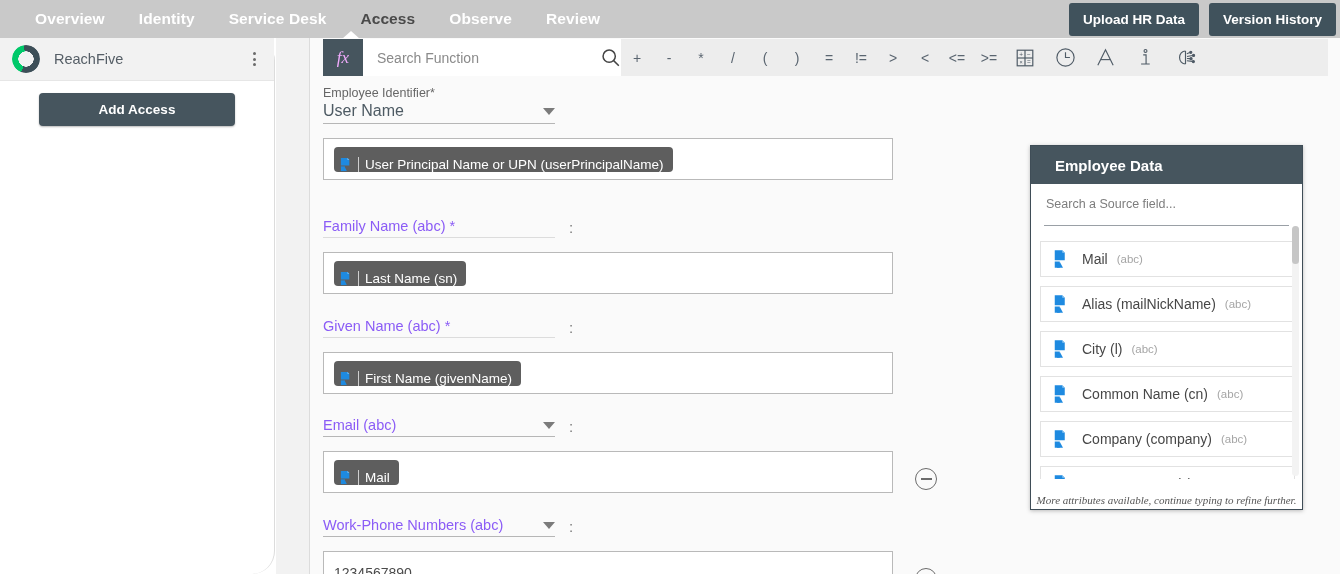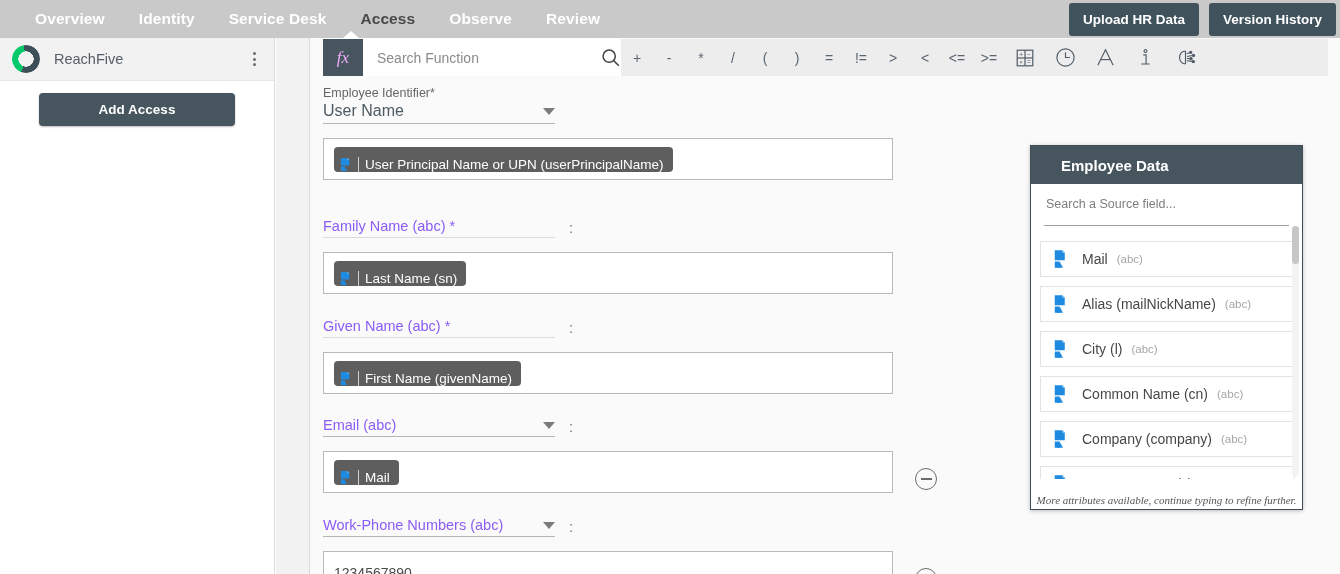--- a/index.html
+++ b/index.html
@@ -29,21 +29,21 @@
   .nav-right { margin-left:auto; display:flex; align-items:center; gap:10px; padding-right:4px; }
   .nav-btn {
     background:#40525c; color:#fff; font-size:13.5px; font-weight:bold;
     border:none; border-radius:3px; padding:9px 14px; cursor:pointer;
     white-space:nowrap; font-family:"Liberation Sans", sans-serif;
   }
 
   
   .sidebar {
     position:absolute; left:0; top:38px; width:275px; height:536px;
-    background:#ffffff; border-right:1px solid #dcdcdc;
+    background:#ffffff; border-right:1px solid #dcdcdc;border-radius:23px;
   }
   .app-row {
     height:43px; background:#f2f2f2; display:flex; align-items:center;
     padding:0 14px 0 12px; border-bottom:1px solid #e6e6e6;
   }
   .app-logo { width:28px; height:28px; flex:0 0 28px; position:relative; }
   .app-logo .ring {
     position:absolute; inset:0; border-radius:50%;
     background: conic-gradient(from 200deg, #00c96a 0deg 150deg, #3d4f58 150deg 360deg);
     -webkit-mask: radial-gradient(circle, transparent 0 7.5px, #000 7.8px);
@@ -146,21 +146,21 @@
   .minus-btn::after { content:""; width:11px; height:1.6px; background:#6b6b6b; display:block; }
 
   
   .emp-panel {
     position:absolute; left:1030px; top:145px; width:273px; height:365px;
     background:#ffffff; border:1px solid #3f4d57;
     box-shadow:0 1px 4px rgba(0,0,0,.25);
   }
   .emp-head {
     height:38px; background:#46555e; color:#fff; display:flex; align-items:center;
-    padding-left:30px; font-size:15px; font-weight:bold;
+    padding-left:24px; font-size:15px; font-weight:bold;
   }
   .emp-search {
     margin:10px 13px 0 13px; border-bottom:1px solid #9aa0a6; padding-bottom:13px;
   }
   .emp-search input {
     width:100%; border:none; outline:none; font-size:12.5px; color:#444;
     font-family:"Liberation Sans", sans-serif; background:transparent;
   }
   .emp-search input::placeholder { color:#7d7d7d; }
   .emp-list {

